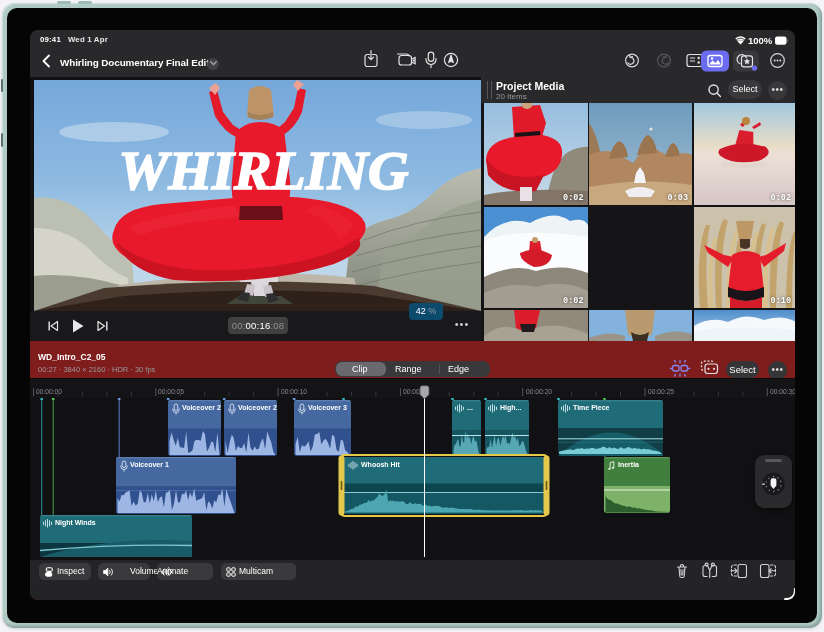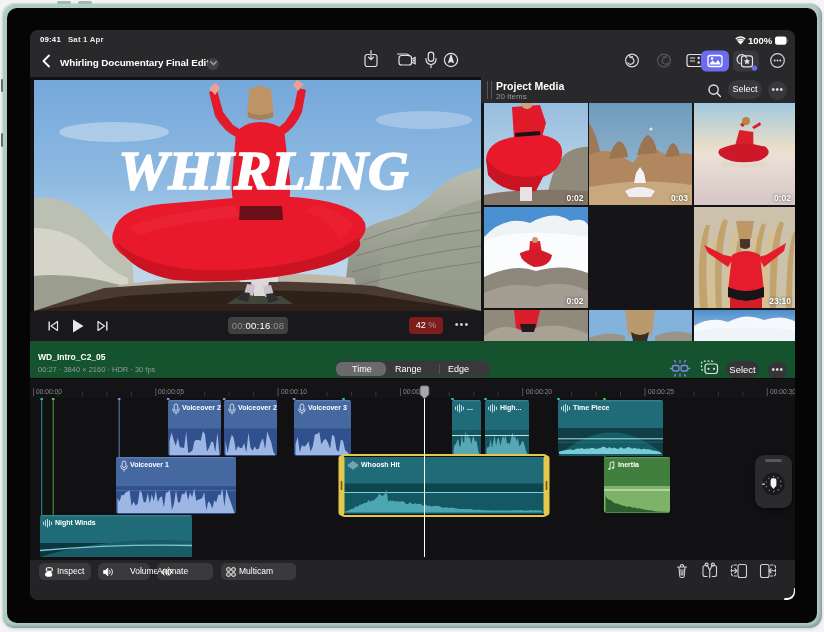--- a/index.html
+++ b/index.html
@@ -18,36 +18,36 @@
 #statusL span { color:#e8e8e8; font-weight:bold; margin-left:7px;}
 #title { position:absolute; left:30px; top:27px; font-size:9.9px; font-weight:bold; color:#fff; letter-spacing:-0.1px; }
 #titlechev { position:absolute; left:177px; top:28px; width:12px; height:12px; border-radius:50%; background:#414143;}
 
 #viewer { position:absolute; left:4px; top:50px; width:447px; height:231px; background:#000; }
 #vtitle { position:absolute; left:6px; top:59px; width:447px; text-align:center; color:#fff; font-family:"Liberation Serif", serif; font-style:italic; font-weight:bold; font-size:55px; letter-spacing:0px; transform:scaleX(1.02); -webkit-text-stroke:1.7px #fff; }
 #vsub { position:absolute; left:0; top:124px; width:447px; text-align:center; color:#fff; font-size:13px; }
 #transport { position:absolute; left:0; top:281px; width:451px; height:30px; background:#19191b; }
 #tcbox { position:absolute; left:198px; top:287px; width:60px; height:17px; background:#404040; border-radius:4px; color:#8e8e92; font-size:9.5px; text-align:center; line-height:17px; letter-spacing:.2px;}
 #tcbox b { color:#fff; font-weight:normal;}
-#zoombox { position:absolute; left:379px; top:287px; width:34px; height:17px; background:#7f1d1d; border-radius:4px; color:#fff; font-size:9px; text-align:center; line-height:17px;}
+#zoombox { position:absolute; left:379px; top:273px; width:34px; height:17px; background:#0c4a6e; border-radius:4px; color:#fff; font-size:9px; text-align:center; line-height:17px;}
 #zoombox span{ color:#98989c; }
 #tdots { position:absolute; left:422px; top:287px; width:20px; height:17px; color:#cfcfd1; font-size:11px; letter-spacing:1px; line-height:15px; text-align:center;}
 
 #mpanel { position:absolute; left:451px; top:47px; width:314px; height:264px; background:#151517; }
 #mphead { position:absolute; left:0; top:0; width:314px; height:26px; background:#29292b;}
 #mptitle { position:absolute; left:15px; top:3px; font-size:10.5px; font-weight:bold; color:#fff;text-align:center;}
 #mpcount { position:absolute; left:15px; top:15px; font-size:8px; color:#98989c;}
 #mpgrip { position:absolute; left:6px; top:4px; width:5px; height:18px; border-left:1.5px solid #58585c; border-right:1.5px solid #58585c;}
 #mpsearch { position:absolute; left:224px; top:3.5px; width:19px; height:19px; border-radius:50%; color:#e8e8e8; }
 #mpselect { position:absolute; left:247px; top:3px; width:34px; height:19px; background:#39393c; border-radius:10px; color:#fff; font-size:9px; text-align:center; line-height:19px;}
 #mpdots { position:absolute; left:287px; top:3.5px; width:19px; height:19px; background:#39393c; border-radius:50%; color:#ddd; font-size:10px; text-align:center; line-height:17px; letter-spacing:.5px;}
 .cell { position:absolute; overflow:hidden; background:#333; }
-.ts { position:absolute; right:4px; bottom:2px; color:#fff; font-size:8.5px; font-weight:bold; text-shadow:0 0 3px rgba(0,0,0,.7); }
-
-#tl { position:absolute; left:0; top:311px; width:765px; height:259px; background:#14532d; }
+.ts { position:absolute; right:4px; bottom:2px; color:#fff; font-size:8.5px; font-weight:bold; text-shadow:0 0 3px rgba(0,0,0,.7);font-family:Liberation Mono, monospace; }
+
+#tl { position:absolute; left:0; top:311px; width:765px; height:259px; background:#7f1d1d; }
 #tlname { position:absolute; left:8px; top:10.5px; font-size:8.5px; font-weight:bold; color:#fff; }
 #tlinfo { position:absolute; left:8px; top:23.5px; font-size:7.5px; color:#98989c; }
 #seg { position:absolute; left:305px; top:20px; width:155px; height:16px; background:#39393c; border-radius:7px; }
 .segsel { position:absolute; left:1px; top:1px; width:50px; height:14px; background:#69696e; border-radius:6px; }
 .segt { position:absolute; top:2.5px; font-size:9px; color:#fff; }
 #tlselect { position:absolute; left:696px; top:20px; width:33px; height:17px; background:#353538; border-radius:9px; color:#fff; font-size:9.5px; text-align:center; line-height:17px; }
 #tldots { position:absolute; left:738px; top:20px; width:19px; height:19px; background:#353538; border-radius:50%; color:#ddd; font-size:10px; text-align:center; line-height:17px; letter-spacing:.5px;}
 #ruler { position:absolute; left:0; top:37px; width:765px; height:20px; background:#141416; border-top:1px solid #0a0a0a; }
 #tracks { position:absolute; left:0; top:57px; width:765px; height:192px; background:#111113; }
 #bottombar { position:absolute; left:0; top:219px; width:765px; height:40px; background:#242427; }
@@ -61,21 +61,21 @@
 </head>
 <body>
 <div id="device"></div>
 <div id="btn1"></div>
 <div id="btn2"></div>
 <div id="bezel"></div>
 <div id="camdash"></div>
 <div id="camdash2"></div>
 <div id="screen">
   <div id="topbar"></div>
-  <div id="statusL">09:41<span>Sat 1 Apr</span></div>
+  <div id="statusL">09:41<span>Wed 1 Apr</span></div>
   <div style="position:absolute;left:705px;top:3px;width:55px;height:13px;">
     <svg width="55" height="13" viewBox="0 0 55 13">
       <g fill="#fff">
         <path d="M5.5 10.6 L2.6 7.4 Q5.5 5.2 8.4 7.4 Z"></path>
         <path d="M1.5 6 Q5.5 2.8 9.5 6 L8.1 7.1 Q5.5 5 2.9 7.1 Z" opacity=".95"></path>
         <path d="M0.2 4.4 Q5.5 0.2 10.8 4.4 L9.7 5.6 Q5.5 2 1.3 5.6 Z" opacity=".95"></path>
       </g>
       <text x="13" y="10" fill="#fff" font-size="9.5" font-weight="bold" font-family="Liberation Sans">100%</text>
       <rect x="40" y="2.4" width="11.5" height="8.4" rx="2.2" fill="#fff"></rect>
       <path d="M52.2 4.8 Q53.6 6.6 52.2 8.4 Z" fill="#98989c"></path>
@@ -321,21 +321,21 @@
           <path d="M68 102 Q68 42 78 20 L81 22 Q72 46 74 102 Z"></path>
         </g>
         <path d="M10 38 L30 48 40 50 34 60 14 46 Z" fill="#e41c2b"></path>
         <path d="M92 36 L72 48 64 50 70 60 90 44 Z" fill="#e41c2b"></path>
         <path d="M38 48 Q52 40 66 48 L70 84 Q52 92 34 84 Z" fill="#e41c2b"></path>
         <path d="M34 80 Q52 88 70 80 L70 90 Q52 98 34 90 Z" fill="#19141a"></path>
         <path d="M36 90 Q52 98 68 90 L68 102 H36 Z" fill="#d41b2a"></path>
         <path d="M42 14 h18 l-3 18 h-12 Z" fill="#bd9864"></path>
         <path d="M46 32 h10 v8 q-5 4 -10 0 Z" fill="#4a3428"></path>
       </svg>
-      <div class="ts">23:10</div>
+      <div class="ts">0:10</div>
     </div>
     <div class="cell" style="left:3px;top:233px;width:103.5px;height:31px;">
       <svg width="104" height="31" viewBox="0 0 104 31" preserveAspectRatio="none">
         <rect width="104" height="31" fill="#90897c"></rect>
         <path d="M0 26 Q20 10 40 22 Q70 8 104 24 V31 H0 Z" fill="#a8a295"></path>
         <path d="M30 0 h26 l-4 18 q-10 6 -20 0 Z" fill="#dc1d2c"></path>
         <path d="M36 14 h16 l-2 8 h-12 Z" fill="#231a1e"></path>
       </svg>
     </div>
     <div class="cell" style="left:108px;top:233px;width:103px;height:31px;">
@@ -359,21 +359,21 @@
         <path d="M0 16 Q16 6 34 12 Q52 2 70 10 Q88 4 102 12 V31 H0 Z" fill="#ffffff" opacity=".92"></path>
         <path d="M0 22 Q30 14 102 20 V31 H0 Z" fill="#eef4f8"></path>
       </svg>
     </div>
   </div>
   <div id="tl">
     <div id="tlname">WD_Intro_C2_05</div>
     <div id="tlinfo">00:27 · 3840 × 2160 · HDR · 30 fps</div>
     <div id="seg">
       <div class="segsel" style="left:1px;"></div>
-      <div class="segt" style="left:17px;">Time</div>
+      <div class="segt" style="left:17px;">Clip</div>
       <div class="segt" style="left:60px;">Range</div>
       <div class="segt" style="left:113px;">Edge</div>
       <div style="position:absolute;left:104px;top:3px;width:1px;height:10px;background:#515154;"></div>
     </div>
     <svg class="abs" style="left:640px;top:18px;" width="52" height="20" viewBox="0 0 52 20">
       <g stroke="#8886f2" stroke-width="1.3" fill="none" stroke-linecap="round">
         <rect x="2.5" y="6.5" width="6.5" height="5.5" rx="1.6"></rect>
         <rect x="11" y="6.5" width="6.5" height="5.5" rx="1.6"></rect>
         <path d="M10 3.5 v-2 M10 15 v2 M5.5 3 l-1-1.6 M14.5 3 l1-1.6 M5.5 15.5 l-1 1.6 M14.5 15.5 l1 1.6 M1.5 9.5 h-1.2 M18.5 9.5 h1.2"></path>
       </g>

